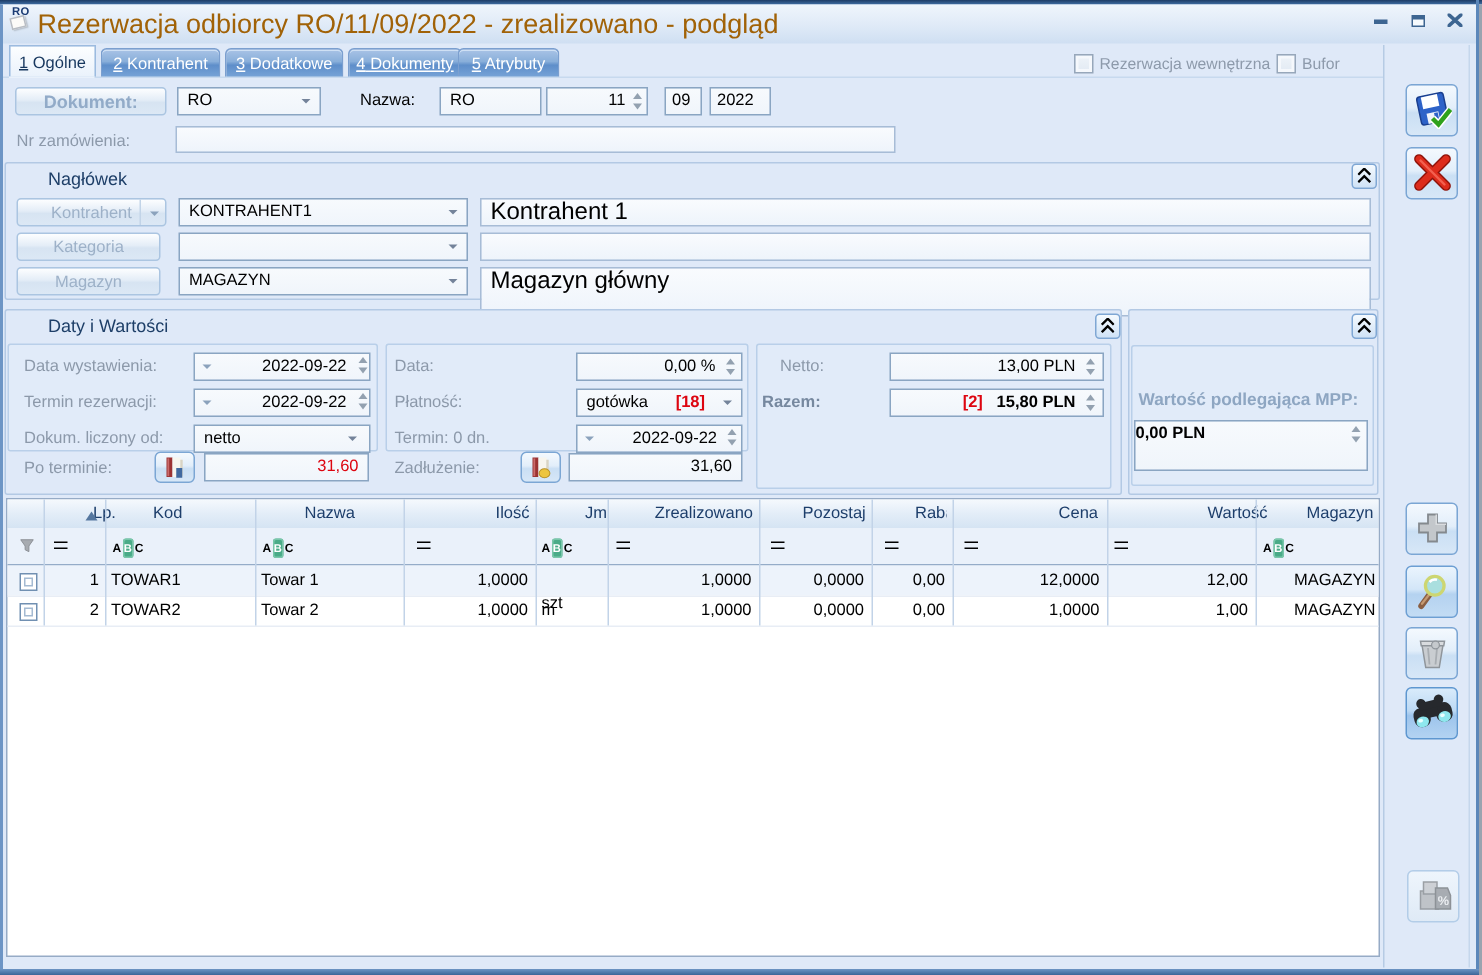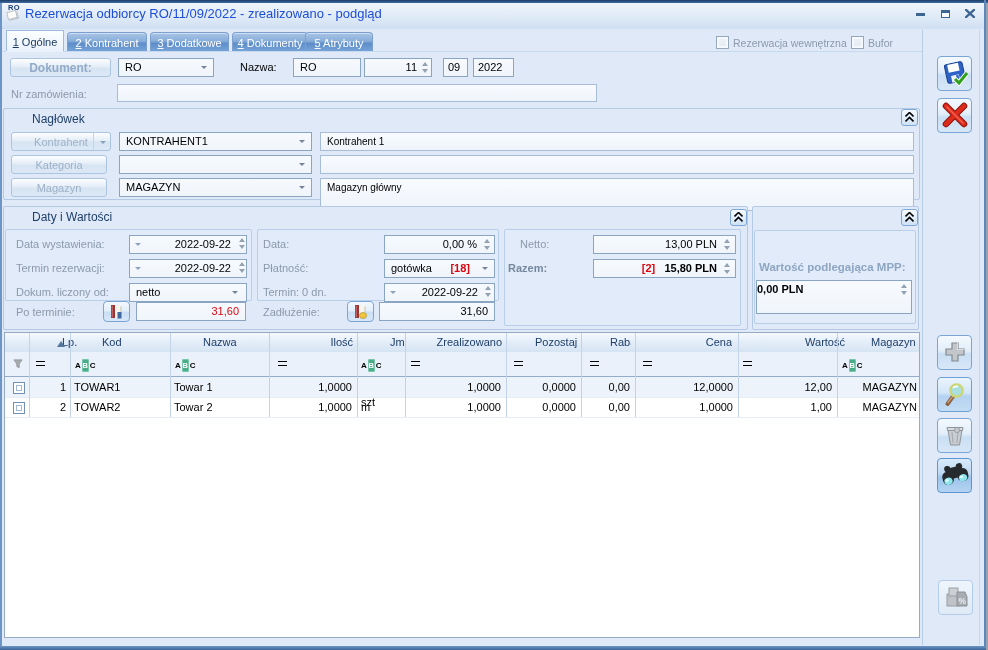--- a/index.html
+++ b/index.html
@@ -5,31 +5,31 @@
 html,body{width:988px;height:650px;overflow:hidden;}
 #win{position:relative;width:988px;height:650px;background:#dfe9f8;}
 .abs{position:absolute;}
 
 #topstrip{left:0;top:0;width:988px;height:3px;background:linear-gradient(#1d3c66,#3f6da3);}
 #rgray{right:0;top:3px;width:2px;height:647px;background:#99a3af;}
 #rborder{left:984px;top:0;width:2px;height:650px;background:#5b87ba;}
 #lborder{left:0;top:3px;width:2px;height:647px;background:#6d95c5;}
 #bborder{left:0;top:646px;width:986px;height:4px;background:linear-gradient(#6d95c5,#3d6598);}
 #titlebar{left:1px;top:3px;width:983px;height:26px;background:linear-gradient(#eff5fc,#dfeaf7 55%,#cfdff2);}
-#title{left:25px;top:6px;font-size:13px;color:#1d4ed8;}
+#title{left:25px;top:6px;font-size:18px;color:#a16207;}
 
 .tab{top:32px;height:20px;border-radius:4px 4px 0 0;font-size:11px;white-space:nowrap;overflow:hidden;color:#fff;text-align:center;line-height:20px;background:linear-gradient(#a9c3e6,#89afda 42%,#5e8eca 55%,#79a5d8);border:1px solid #7b9fcf;border-bottom:none;box-shadow:inset 0 1px 0 #cfe0f4;}
 #tab1{left:6px;top:30px;width:58px;height:22px;background:linear-gradient(#fcfeff,#e9f1fb);border:1px solid #9cbbdf;border-bottom:none;color:#17375e;line-height:23px;box-shadow:none;font-size:11px;white-space:nowrap;text-align:center;}
 .tab u,#tab1 u{text-decoration:underline;}
 #tabline{left:2px;top:51px;width:920px;height:1px;background:#c7d9ee;}
 
 .cb{width:13px;height:13px;border:1px solid #97a7ba;background:linear-gradient(#eef3f9,#e2eaf3);box-shadow:inset 0 0 0 2px #f5f8fc;}
 .cbl{font-size:10.5px;color:#8d9aab;}
 
-.fld{background:linear-gradient(#f9fbfe,#eef4fb);border:1px solid #a7bcd6;font-size:10px;color:#000;}
+.fld{background:linear-gradient(#f9fbfe,#eef4fb);border:1px solid #a7bcd6;font-size:16px;color:#000;}
 .fld2{background:linear-gradient(#f7fafd,#f0f5fb);border:1px solid #8aa5c2;font-size:11px;color:#000;}
 .lbl{font-size:11px;color:#8c99aa;}
 .blk{font-size:11px;color:#000;}
 .dar{position:absolute;width:0;height:0;border-left:3px solid transparent;border-right:3px solid transparent;border-top:3.5px solid #74839a;}
 .spin{position:absolute;width:9px;}
 .spin .u{display:block;width:0;height:0;border-left:3px solid transparent;border-right:3px solid transparent;border-bottom:4px solid #93a1b0;margin:0 auto 3px;}
 .spin .d{display:block;width:0;height:0;border-left:3px solid transparent;border-right:3px solid transparent;border-top:4px solid #93a1b0;margin:0 auto;}
 
 .dbtn{background:linear-gradient(#fdfeff,#e4edf7 45%,#d7e4f2 55%,#dce8f5);border:1px solid #abc5e1;border-radius:3px;font-size:11px;color:#9db1c8;text-align:center;}
 
@@ -72,21 +72,21 @@
 
   <div class="abs" style="left:916px;top:13px;width:9px;height:3px;background:#3d6591;"></div>
   <div class="abs" style="left:941px;top:10px;width:9px;height:8px;border:1px solid #3d6591;border-top:3px solid #3d6591;background:#f6fafd;"></div>
   <svg class="abs" style="left:965px;top:9px;" width="10" height="9" viewBox="0 0 10 9">
       <path d="M0 0 L10 9 M10 0 L0 9" stroke="#3d6591" stroke-width="2.4"></path>
     </svg>
 
   <div class="abs" id="tab1"><u>1</u> Ogólne</div>
   <div class="abs tab" style="left:67px;width:80px;"><u>2</u> Kontrahent</div>
   <div class="abs tab" style="left:150px;width:79px;"><u>3</u> Dodatkowe</div>
-  <div class="abs tab" style="left:232px;width:76px;"><u>4</u> Dokumenty</div>
+  <div class="abs tab" style="left:232px;width:76px;text-decoration:underline;"><u>4</u> Dokumenty</div>
   <div class="abs tab" style="left:305px;width:68px;"><u>5</u> Atrybuty</div>
   <div class="abs" id="tabline"></div>
   <div class="abs" style="left:6px;top:51px;width:57px;height:1px;background:#e9f1fb;"></div>
 
   <div class="abs cb" style="left:716px;top:36px;"></div>
   <div class="abs cbl" style="left:733px;top:37px;">Rezerwacja wewnętrzna</div>
   <div class="abs cb" style="left:851px;top:36px;"></div>
   <div class="abs cbl" style="left:868px;top:37px;">Bufor</div>
 
   <div class="abs dbtn" style="left:10px;top:58px;width:101px;height:19px;line-height:18px;font-weight:bold;font-size:12px;color:#92abc8;">Dokument:</div>

